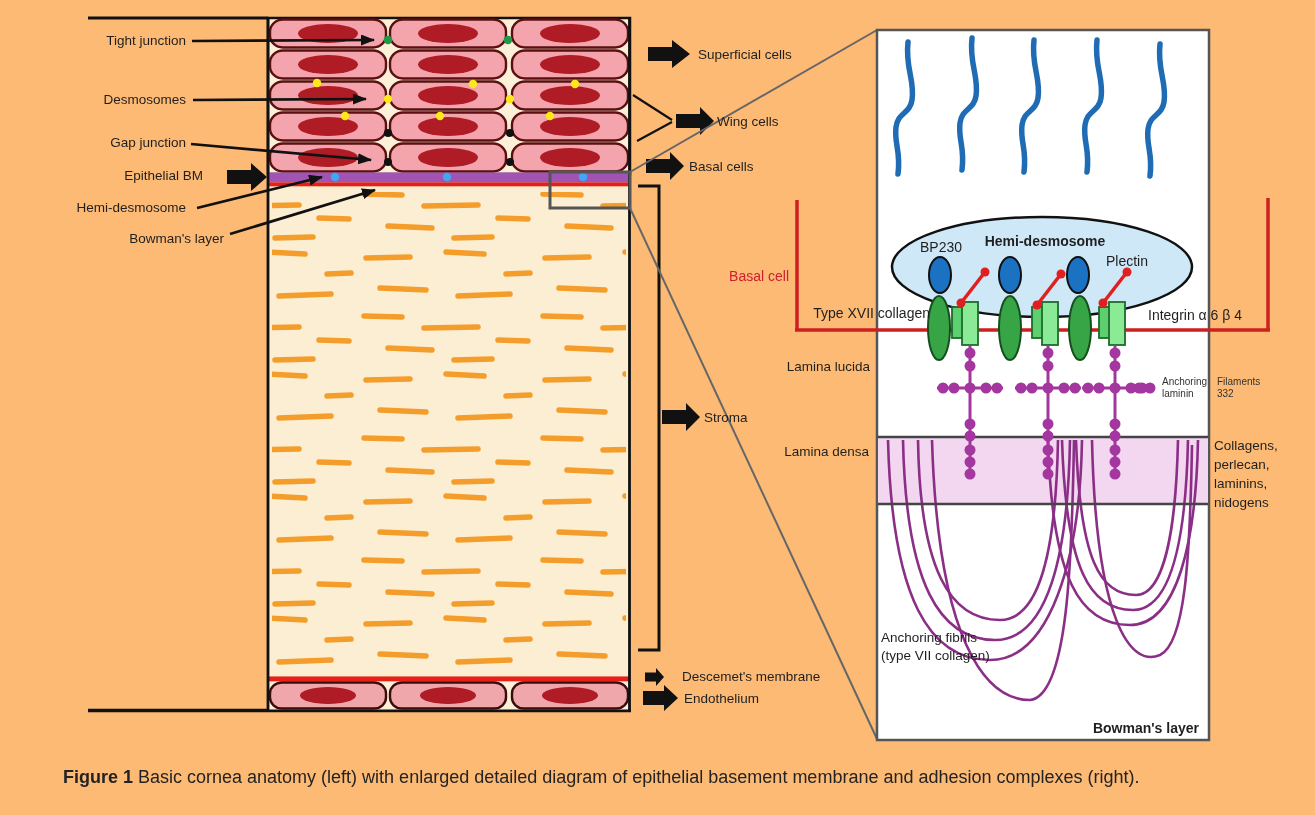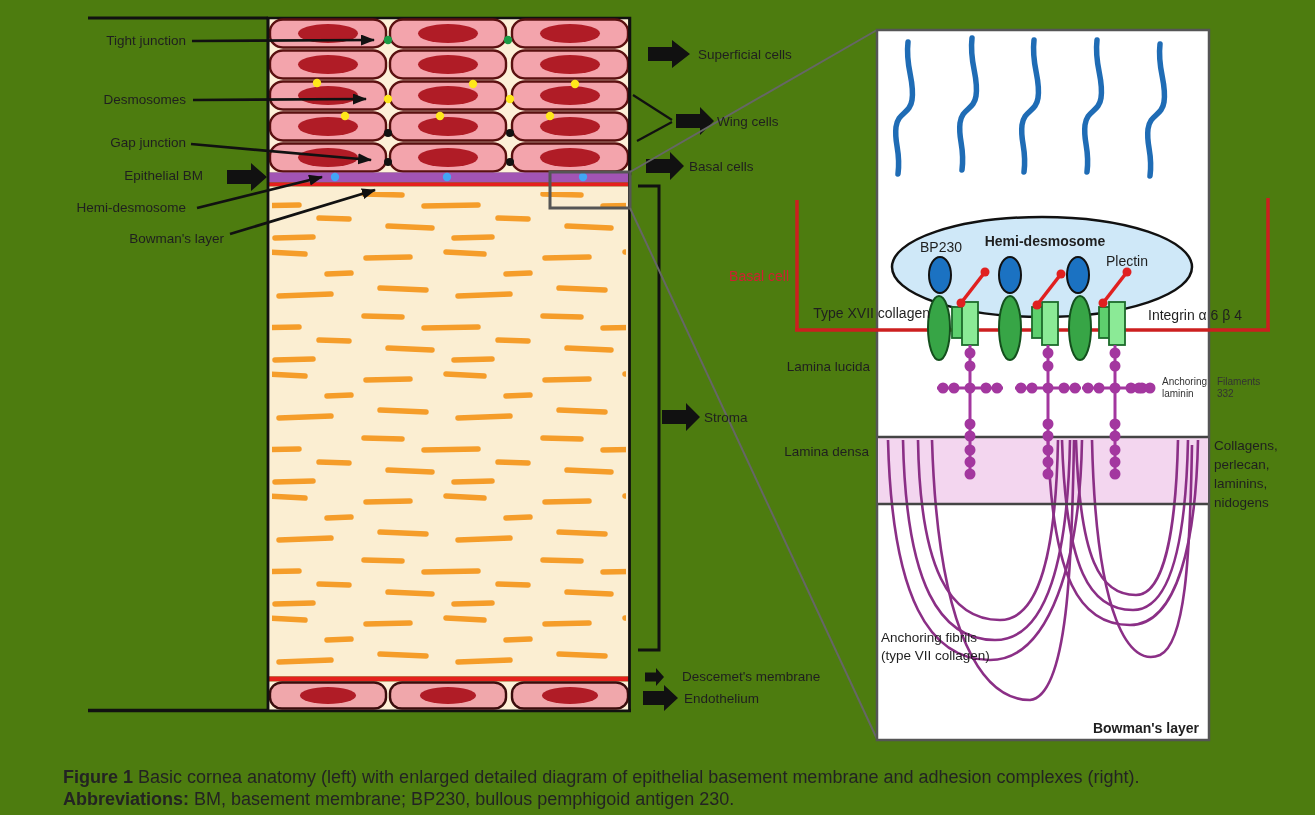--- a/index.html
+++ b/index.html
@@ -1,16 +1,16 @@
 <!DOCTYPE html>
 <html><head>
 <meta charset="utf-8">
 <style>
   html,body{margin:0;padding:0;background:#fff;}
-  .page{position:relative;width:1315px;height:815px;background:#4d7c0f;overflow:hidden;
+  .page{position:relative;width:1315px;height:815px;background:#fdba74;overflow:hidden;
         font-family:"Liberation Sans", sans-serif;}
   svg text{font-family:"Liberation Sans", sans-serif;fill:#1f1f1f;}
   .lbl{font-size:13.5px;}
   .lbl-sm{font-size:10px;fill:#333;}
   .lbl-md{font-size:14px;}
   .bold{font-weight:bold;}
   .red-text{fill:#cf2030;}
   .caption{position:absolute;left:63px;top:766px;width:1100px;color:#232323;
            font-size:18px;line-height:22px;}
   .caption .b{font-weight:bold;}
@@ -283,15 +283,14 @@
       <text class="lbl" x="881" y="642">Anchoring fibrils</text>
       <text class="lbl" x="881" y="660">(type VII collagen)</text>
     </g>
     <text class="lbl-md bold" text-anchor="end" x="1199" y="733">Bowman's layer</text>
   </g>
 </svg>
 
 
 <div class="caption">
   <div><span class="b">Figure 1</span><span> Basic cornea anatomy (left) with enlarged detailed diagram of epithelial basement membrane and adhesion complexes (right).</span></div>
-  <div><span class="b">Abbreviations:</span><span> BM, basement membrane; BP230, bullous pemphigoid antigen 230.</span></div>
 </div>
 </div>
 
 </body></html>

